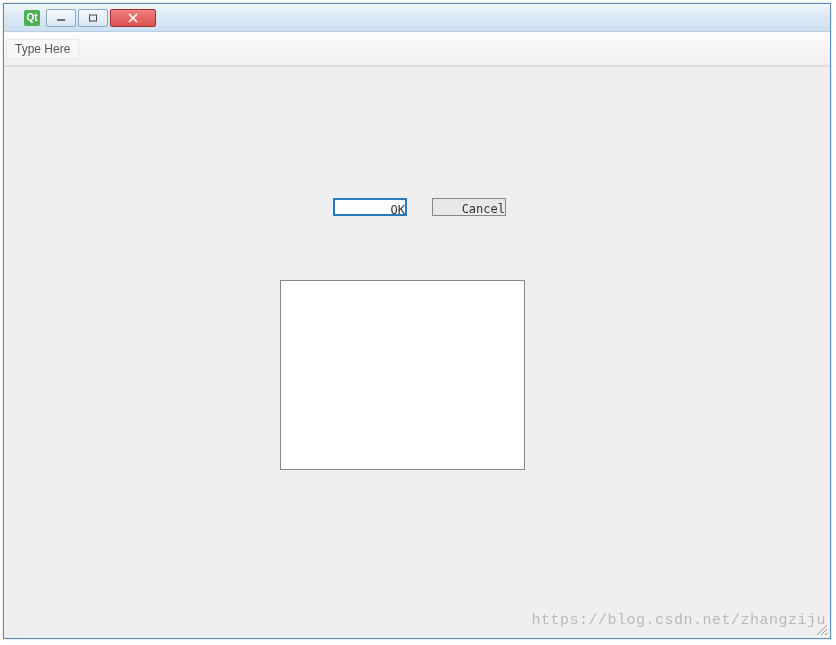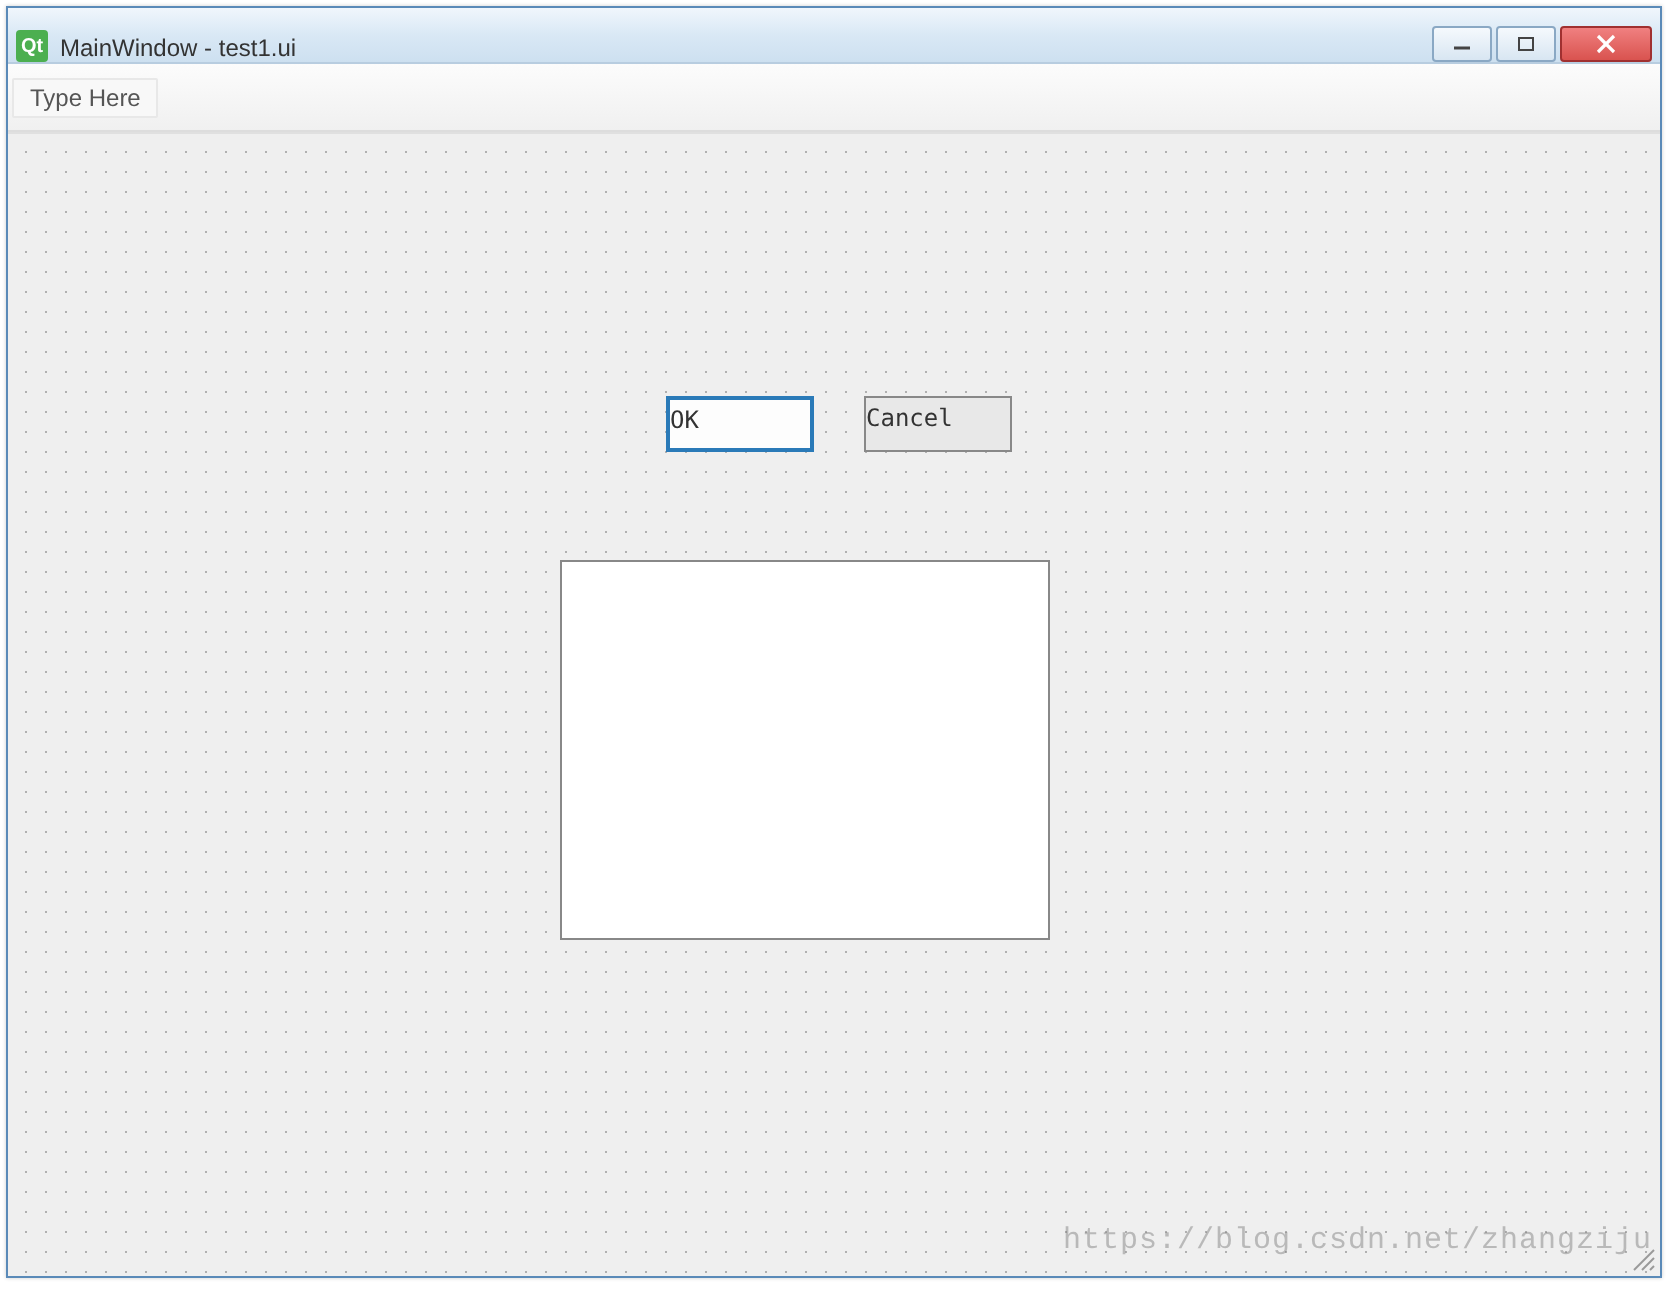--- a/index.html
+++ b/index.html
@@ -23,22 +23,22 @@
       background: #fff;
       display: flex;
       flex-direction: column;
       box-shadow: 0 0 2px rgba(0,0,0,0.2);
     }
     .titlebar {
       height: 28px;
       background: linear-gradient(to bottom, #f0f6fc 0%, #d9e8f5 50%, #cde0f0 100%);
       border-bottom: 1px solid #b8cde0;
       display: flex;
-      align-items: flex-end;
-      padding: 0 4px;
+      align-items: center;
+      padding: 0 20px;
     }
     .app-icon {
       width: 16px;
       height: 16px;
       background: #4caf50;
       border-radius: 2px;
       display: flex;
       align-items: center;
       justify-content: center;
       color: #fff;
@@ -96,24 +96,24 @@
       flex: 1;
       position: relative;
       background-color: #efefef;
       background-image: radial-gradient(circle, #b0b0b0 0.6px, transparent 0.6px);
       background-size: 10px 10px;
       background-position: 4px 4px;
       border-top: 1px solid #e0e0e0;
     }
     .qt-button {
       position: absolute;
-      height: 28px;
+      height: 18px;
       font-family: "SimSun", "MS Gothic", monospace;
       font-size: 12px;
-      text-align: left;
+      text-align: right;
       line-height: 20px;
       cursor: pointer;
     }
     .ok-btn {
       left: 329px;
       top: 131px;
       width: 74px;
       background: #fdfdfd;
       border: 2px solid #2a7ab8;
       color: #333;
@@ -156,21 +156,20 @@
       letter-spacing: 0.5px;
       pointer-events: none;
     }
   </style>
 </head>
 <body>
 
 <div class="window">
   <div class="titlebar">
     <div class="app-icon">Qt</div>
-    <div class="title-text">MainWindow - test1.ui</div>
     <div class="window-controls">
       <div class="win-btn">
         <svg width="10" height="8" viewBox="0 0 10 8">
             <line x1="1" y1="6" x2="9" y2="6" stroke="#444" stroke-width="1.5"></line>
           </svg>
       </div>
       <div class="win-btn">
         <svg width="10" height="8" viewBox="0 0 10 8">
             <rect x="1.5" y="1" width="7" height="6" fill="none" stroke="#444" stroke-width="1"></rect>
           </svg>

